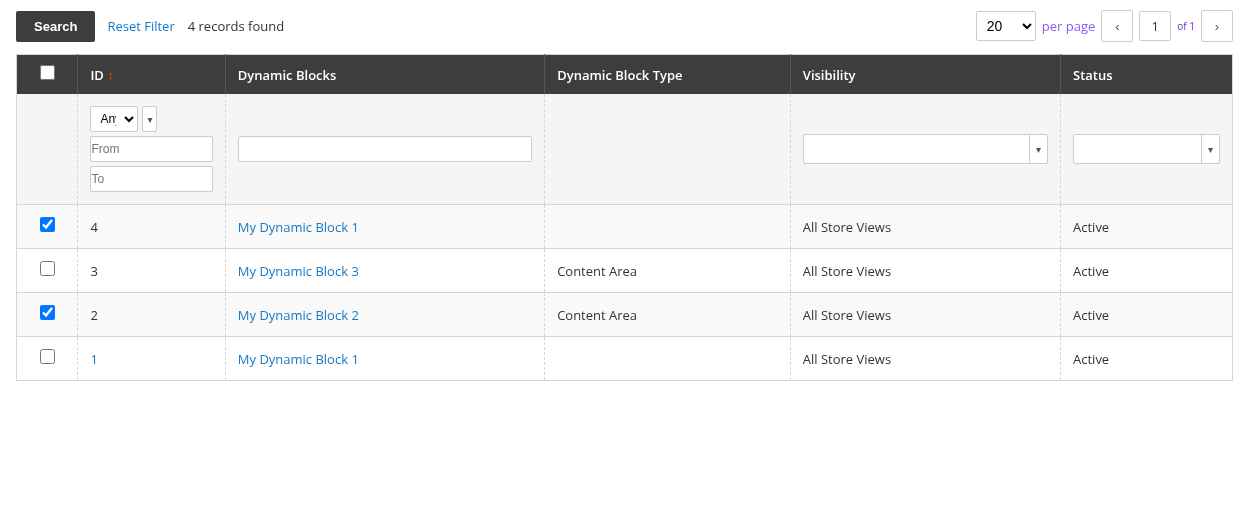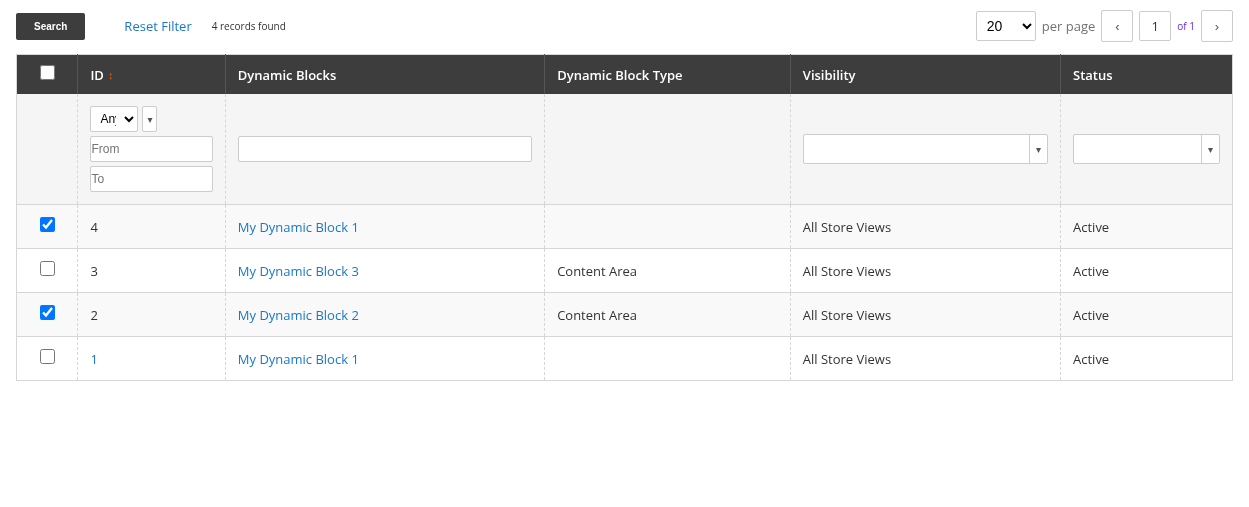--- a/index.html
+++ b/index.html
@@ -34,40 +34,39 @@
       align-items: center;
       gap: 12px;
       margin-bottom: 12px;
     }
 
     .btn-search {
       background: #3d3d3d;
       color: #fff;
       border: none;
       padding: 8px 18px;
-      font-size: 10px;
+      font-size: 13px;
       cursor: pointer;
       border-radius: 2px;
       font-weight: 600;
     }
 
     .btn-reset {
       background: none;
       border: none;
       color: #1979c3;
       font-size: 13px;
       cursor: pointer;
       text-decoration: none;
-      margin-left: 27px;
     }
 
     .records-found {
-      font-size: 10px;
+      font-size: 13px;
       color: #333;
-      margin-left: 8px;
+      margin-left: 1px;
     }
 
     .pagination-area {
       margin-left: auto;
       display: flex;
       align-items: center;
       gap: 6px;
     }
 
     .per-page-select {
@@ -81,21 +80,21 @@
       padding: 5px 6px;
       font-size: 14px;
       border-radius: 2px;
       width: 60px;
       background: #fff;
       cursor: pointer;
     }
 
     .per-page-label {
       font-size: 13px;
-      color: #737373;
+      color: #8b5cf6;
     }
 
     .pag-btn {
       width: 32px; height: 32px;
       border: 1px solid #ccc;
       background: #fff;
       cursor: pointer;
       display: flex; align-items: center; justify-content: center;
       font-size: 13px;
       color: #555;

